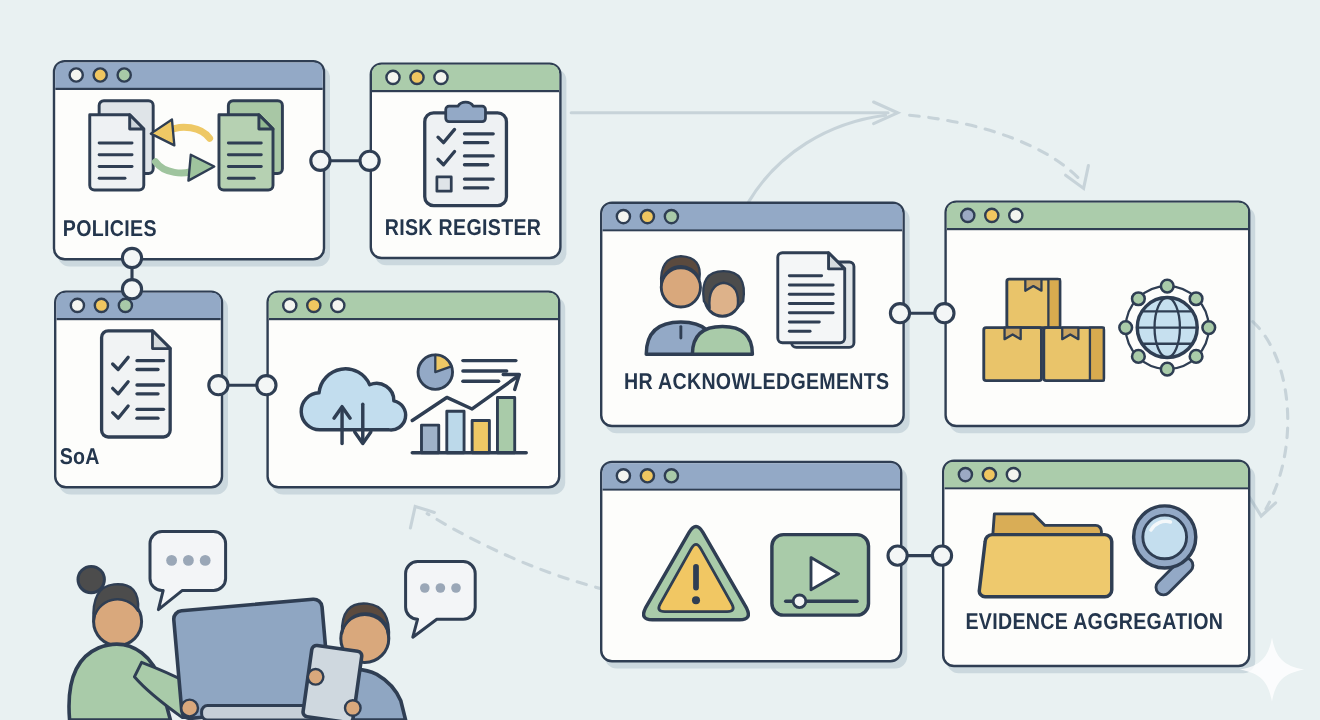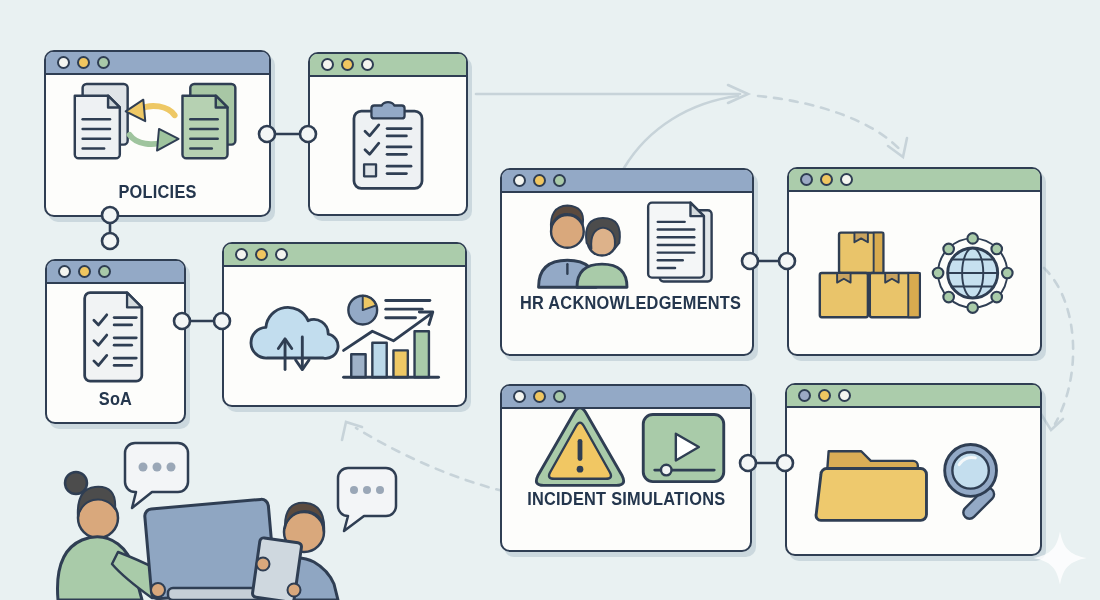--- a/index.html
+++ b/index.html
@@ -6,22 +6,22 @@
   body{font-family:"Liberation Sans",sans-serif;}
   #canvas{position:relative;width:1100px;height:600px;overflow:hidden;background:var(--background,#e9f1f2);}
   .layer{position:absolute;left:0;top:0;pointer-events:none;}
   .card{position:absolute;display:flex;flex-direction:column;background:var(--card-bg,#fdfdfb);
         border:2.5px solid var(--outline,#2f3e53);border-radius:10px;
         box-shadow:4px 5px 0 rgba(141,166,180,.32);z-index:2;}
   .titlebar{height:21px;flex:0 0 21px;border-bottom:2.5px solid var(--outline);
             border-radius:7px 7px 0 0;display:flex;align-items:center;gap:7px;padding-left:11px;}
   .dot{width:9px;height:9px;border-radius:50%;border:2px solid var(--outline);}
   .icon-area{flex:1;display:flex;align-items:center;justify-content:center;overflow:hidden;}
-  .label-row{text-align:center;padding-bottom:12px;}
-  .card.tall .label-row{padding-bottom:40px;}
+  .label-row{text-align:left;padding-bottom:12px;}
+  .card.tall .label-row{padding-bottom:24px;}
   .card-label{display:inline-block;transform:scaleX(.86);transform-origin:center;
               font-weight:700;font-size:19px;letter-spacing:.3px;color:var(--text,#24364d);white-space:nowrap;}
   svg .ol{stroke:var(--outline);}
 </style>
 </head>
 <body>
 
 <div id="canvas" style="--background: #e9f1f2; --card-bg: #fdfdfb; --outline: #2f3e53; --text: #24364d; --bar-blue: #93a9c6; --bar-green: #abccab; --dot-white: #f4f5f0; --dot-yellow: #f0c660; --dot-green: #a8c9a8; --dot-blue: #9ba9c4; --arrow: #c7d3d9; --accent-yellow: #eec865; --accent-green: #a9cba9; --accent-blue: #93a9c6; --accent-blue-light: #c2ddee; --doc-gray: #eef1f3; --doc-green: #b6d1b2; --box-amber: #e9c46a; --folder-yellow: #eec96d; --skin: #d9a87c; --hair-dark: #4c4c4c; --hair-brown: #5b4a3e;">
 
   <svg class="layer" width="1100" height="600" style="z-index:1">
@@ -97,23 +97,24 @@
             <path d="M18 54 l5 5 l10 -12"></path>
             <line x1="42" y1="51" x2="68" y2="51"></line>
               <line x1="42" y1="59" x2="63" y2="59"></line>
             <rect x="17" y="70" width="13" height="13" fill="#dfe4e8" stroke-width="2.5"></rect>
             <line x1="42" y1="72" x2="68" y2="72"></line>
               <line x1="42" y1="80" x2="63" y2="80"></line>
           </g>
         </g>
       </svg>
     </div>
-  </div>
-
-  <div class="card" style="left:45px;top:259px;width:137px;height:161px">
+    <div class="label-row"><span class="card-label">RISK REGISTER</span></div>
+  </div>
+
+  <div class="card" style="left:45px;top:242px;width:137px;height:161px">
     <div class="titlebar" style="background-color: rgb(147, 169, 198);">
       <span class="dot" style="background-color: rgb(244, 245, 240);"></span>
       <span class="dot" style="background-color: rgb(240, 198, 96);"></span>
       <span class="dot" style="background-color: rgb(168, 201, 168);"></span>
     </div>
     <div class="icon-area">
       <svg width="74" height="94" viewBox="0 0 80 102">
         <g stroke-linejoin="round" stroke-linecap="round">
           <path d="M12 4 h40 l16 16 v74 a6 6 0 0 1 -6 6 H12 a6 6 0 0 1 -6 -6 V10 a6 6 0 0 1 6 -6 z" fill="#f1f3f4" class="ol" stroke-width="3"></path>
           <path d="M52 4 v16 h16 z" fill="#d6dcdf" class="ol" stroke-width="2.5"></path>
@@ -272,21 +273,20 @@
           </g>
           <g>
             <rect x="124" y="12" width="84" height="70" rx="10" fill="#a9cba9" class="ol" stroke-width="3"></rect>
             <path d="M158 32 l24 14 l-24 14 z" fill="#ffffff" class="ol" stroke-width="2.5"></path>
             <line x1="136" y1="70" x2="198" y2="70" class="ol" stroke-width="3"></line>
             <circle cx="148" cy="70" r="5.5" fill="#f2f4f4" class="ol" stroke-width="2.5"></circle>
           </g>
         </g>
       </svg>
     </div>
-    <div class="label-row"><span class="card-label">INCIDENT SIMULATIONS</span></div>
   </div>
 
   <div class="card tall" style="left:785px;top:383px;width:253px;height:169px">
     <div class="titlebar" style="background-color: rgb(171, 204, 171);">
       <span class="dot" style="background-color: rgb(155, 169, 196);"></span>
       <span class="dot" style="background-color: rgb(240, 198, 96);"></span>
       <span class="dot" style="background-color: rgb(244, 245, 240);"></span>
     </div>
     <div class="icon-area">
       <svg width="208" height="94" viewBox="0 0 214 98">
@@ -299,20 +299,21 @@
             <g transform="rotate(45 184 62)">
               <rect x="178" y="56" width="13" height="40" rx="6.5" fill="#93a9c6" class="ol" stroke-width="2.5"></rect>
             </g>
             <circle cx="166" cy="38" r="27" fill="#93a9c6" class="ol" stroke-width="3"></circle>
             <circle cx="166" cy="38" r="19" fill="#c4deee" class="ol" stroke-width="2.5"></circle>
             <path d="M154 32 a15 15 0 0 1 17 -7" fill="none" stroke="#f4f8fa" stroke-width="3"></path>
           </g>
         </g>
       </svg>
     </div>
+    <div class="label-row"><span class="card-label">EVIDENCE AGGREGATION</span></div>
   </div>
 
   <svg class="layer" width="1100" height="600" style="z-index:3">
     <g stroke="#2f3e53" stroke-width="2.6" fill="#f3f6f6">
       <line x1="267" y1="134" x2="308" y2="134"></line>
       <circle cx="267" cy="134" r="8"></circle>
         <circle cx="308" cy="134" r="8"></circle>
       <line x1="110" y1="213" x2="110" y2="242"></line>
       <circle cx="110" cy="215" r="8"></circle>
         <circle cx="110" cy="241" r="8"></circle>

